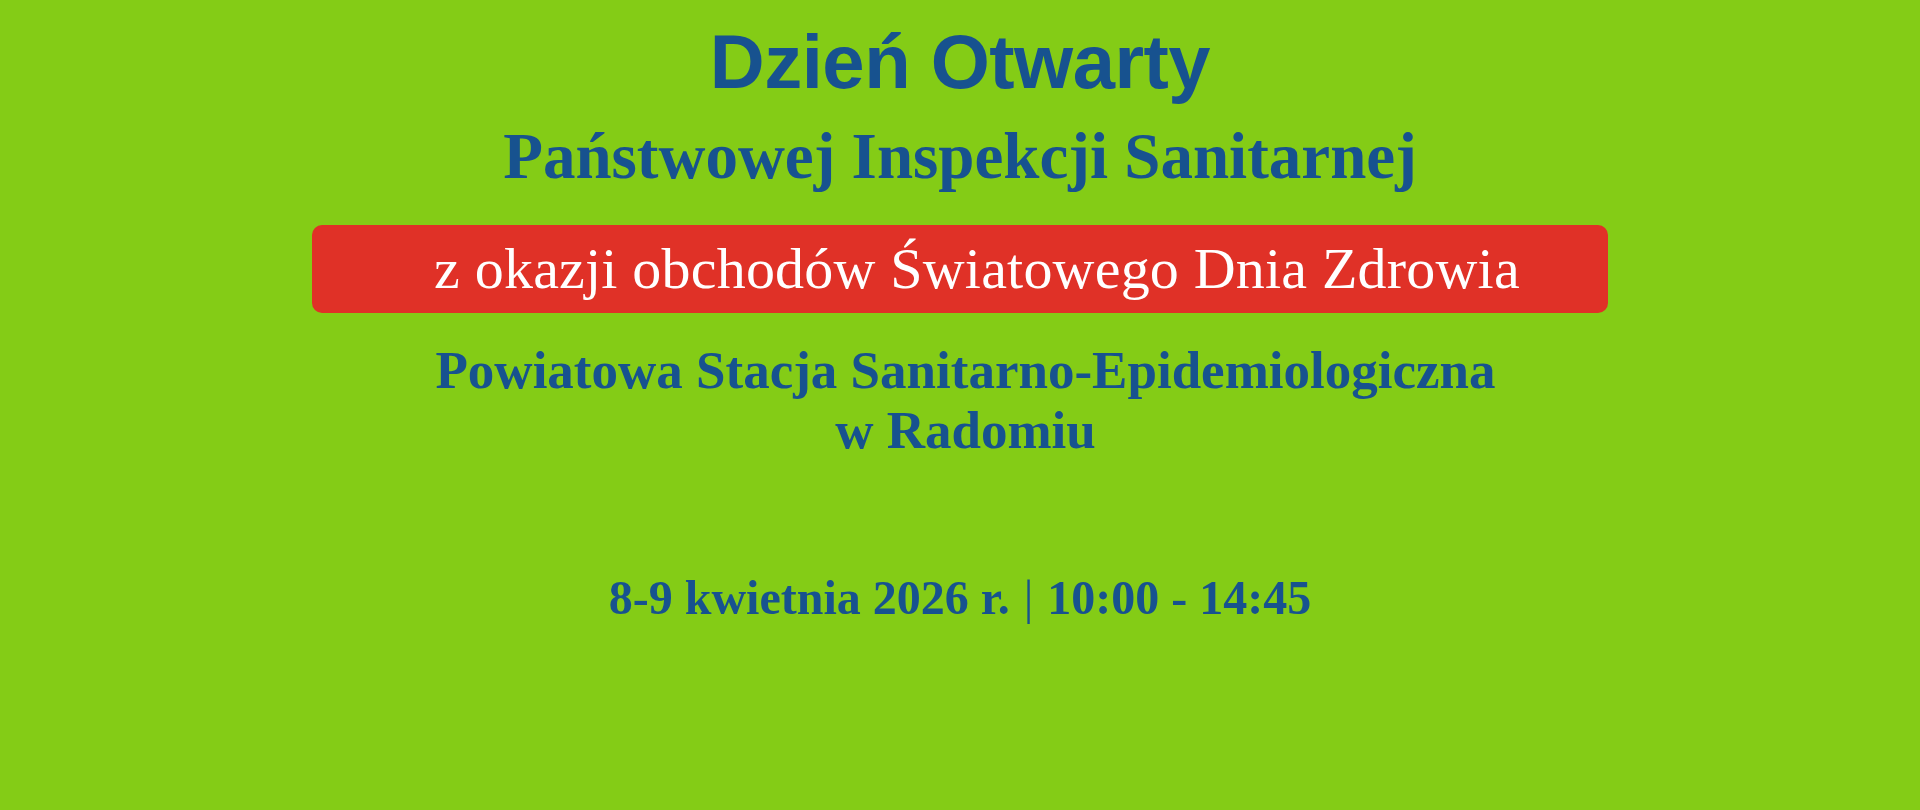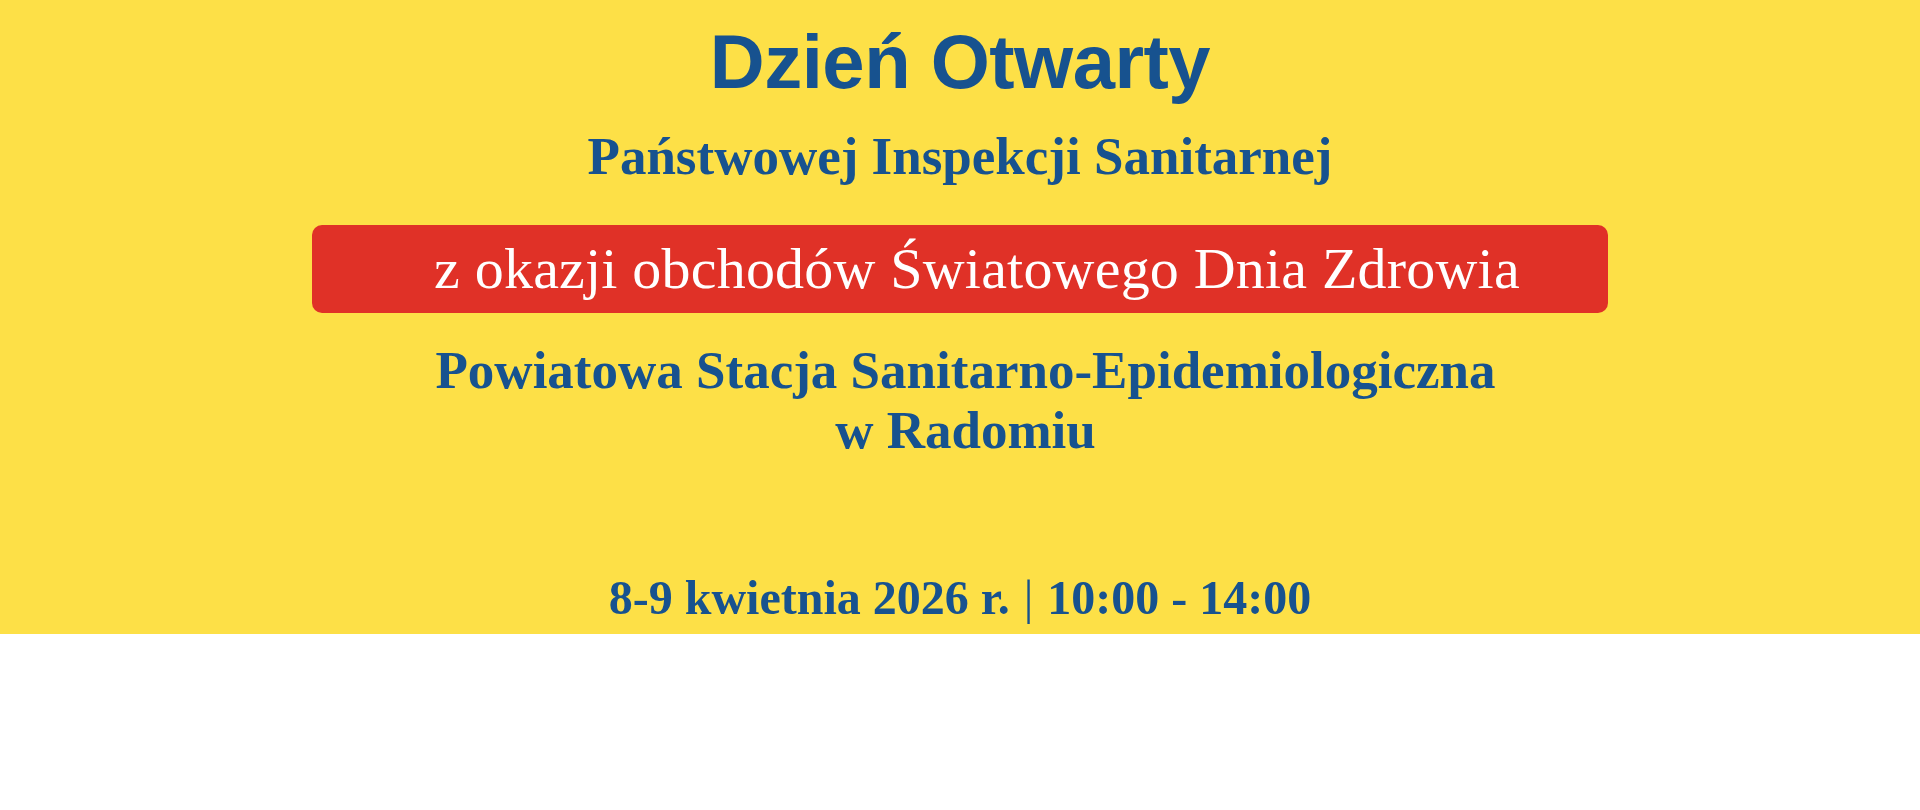--- a/index.html
+++ b/index.html
@@ -11,22 +11,22 @@
     width: 1920px;
     height: 810px;
     overflow: hidden;
     font-family: "Liberation Serif", serif;
     -webkit-font-smoothing: antialiased;
   }
 
   .poster {
     position: relative;
     width: 1920px;
-    height: 634px;
-    background: #fde047;
+    height: 810px;
+    background: #84cc16;
     box-sizing: border-box;
   }
 
   
   .headline {
     position: absolute;
     left: 0;
     top: 14px;
     width: 1920px;
     text-align: center;
@@ -38,21 +38,21 @@
     font-size: 76px;
     line-height: 96px;
     letter-spacing: -0.5px;
     color: #17528f;
     white-space: nowrap;
   }
 
   .headline-line2 {
     font-family: "Liberation Serif", serif;
     font-weight: 700;
-    font-size: 53px;
+    font-size: 65px;
     line-height: 92px;
     letter-spacing: 0px;
     color: #17528f;
     white-space: nowrap;
   }
 
   
   .banner-wrap {
     position: absolute;
     left: 0;
@@ -143,17 +143,17 @@
     </div>
   </div>
 
   <div class="address">
     <div class="address-line">Powiatowa Stacja Sanitarno-Epidemiologiczna</div>
     <div class="address-line">w Radomiu</div>
   </div>
 
   <div class="datetime">
     <div class="datetime-text">
-      <span>8-9 kwietnia 2026 r.</span><span class="sep">|</span><span>10:00 - 14:00</span>
+      <span>8-9 kwietnia 2026 r.</span><span class="sep">|</span><span>10:00 - 14:45</span>
     </div>
   </div>
 
 </div>
 
 </body></html>

